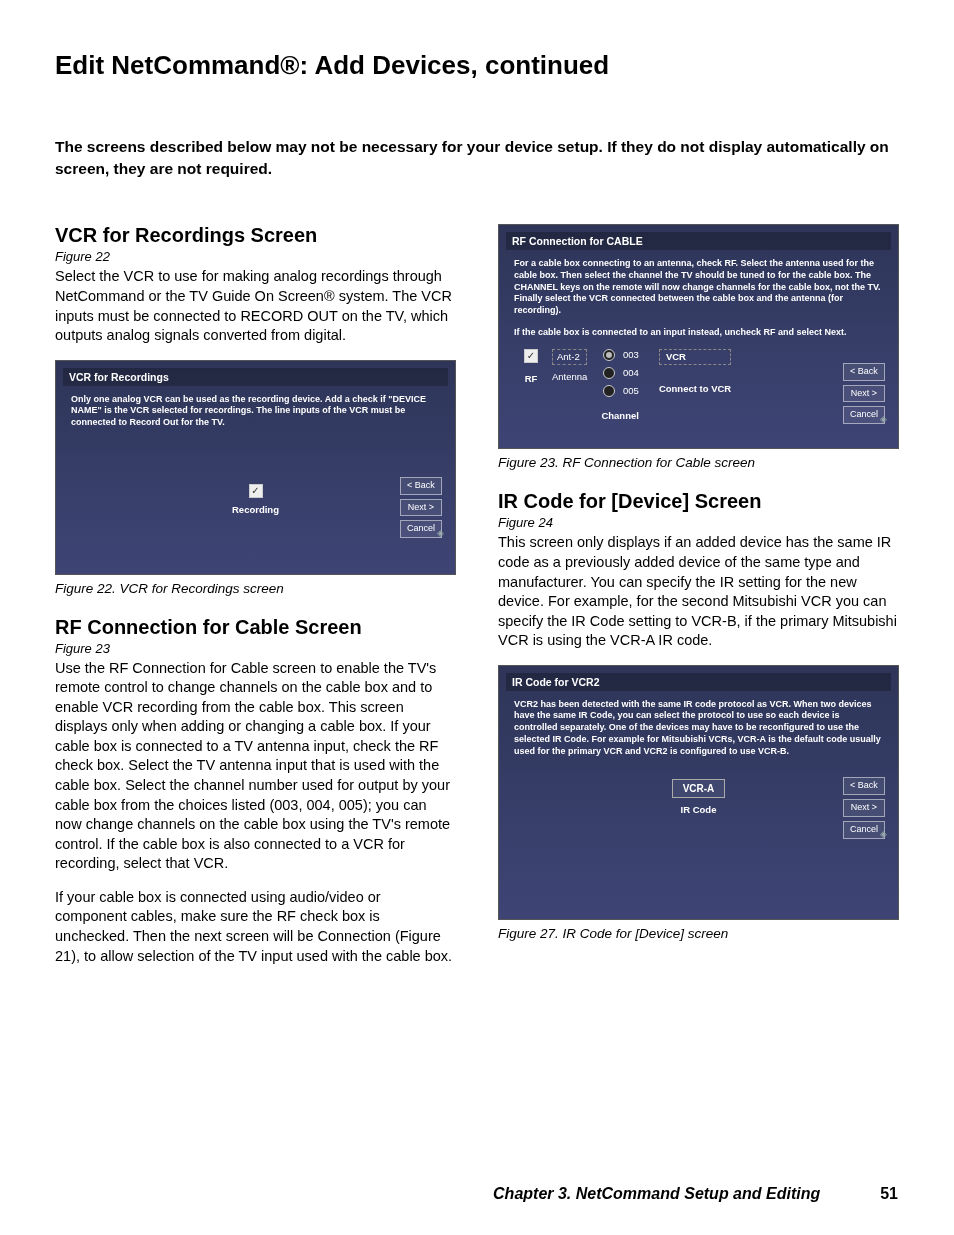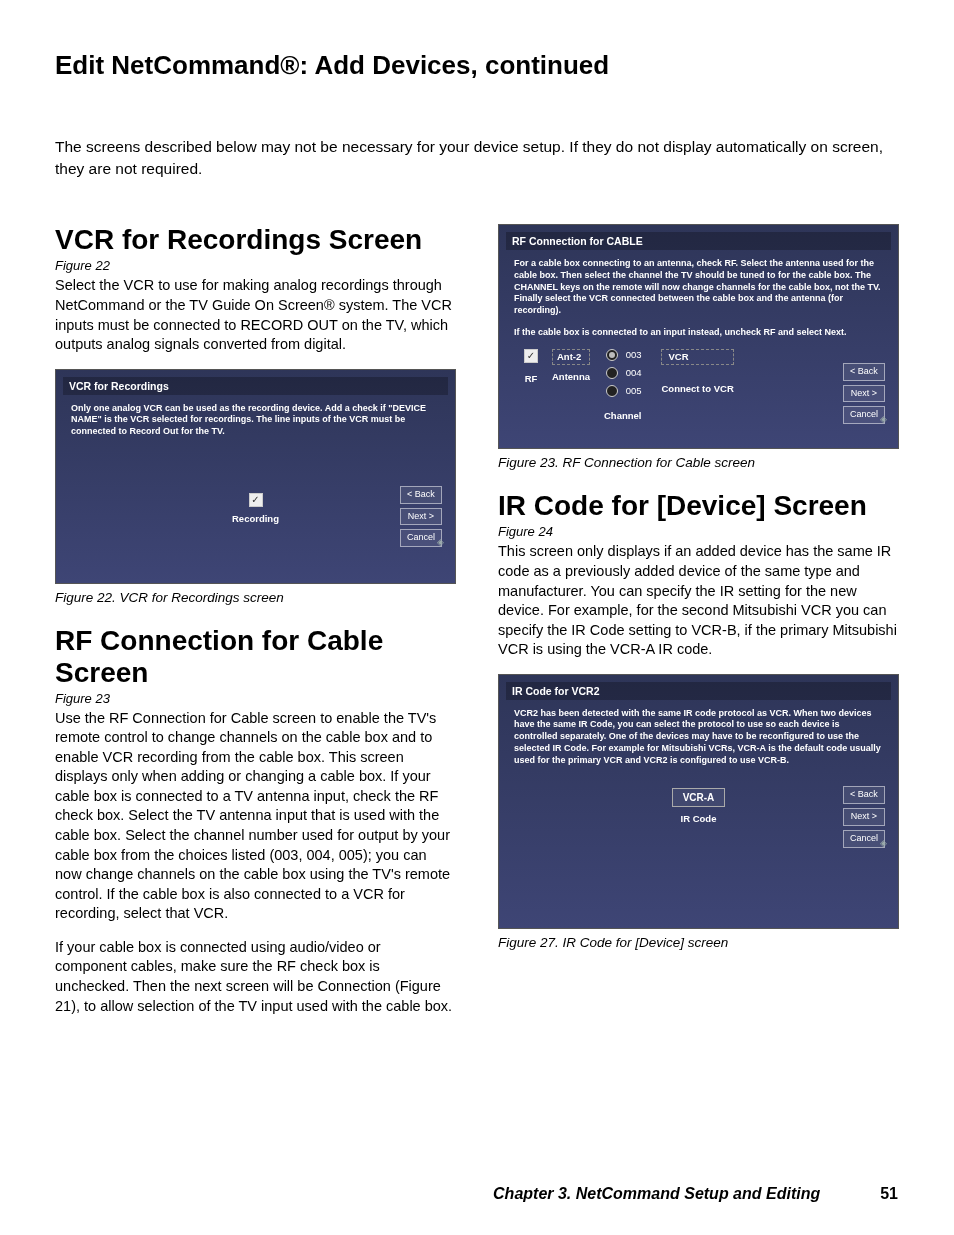--- a/index.html
+++ b/index.html
@@ -14,34 +14,34 @@
   .page {
     padding: 50px 55px 40px 55px;
   }
   h1 {
     font-size: 26px;
     font-weight: bold;
     margin-bottom: 55px;
   }
   .intro {
     font-size: 15.5px;
-    font-weight: normal;
+    font-weight: bold;
     line-height: 1.4;
     margin-bottom: 45px;
   }
   .columns {
     display: flex;
     gap: 42px;
   }
   .col {
     flex: 1;
     min-width: 0;
   }
   h2 {
-    font-size: 28px;
+    font-size: 20px;
     font-weight: bold;
     margin-bottom: 2px;
   }
   .figref {
     font-style: italic;
     font-size: 13px;
     margin-bottom: 3px;
   }
   p {
     font-size: 14.5px;
@@ -117,21 +117,21 @@
   
   .fig22 .center-area{
     display:flex; flex-direction:column; align-items:center;
     margin-top:55px; margin-bottom:20px;
   }
   .fig22 { min-height:215px; }
   .fig23 .opts{
     display:flex; gap:14px; align-items:flex-start; margin-top:6px;
   }
   .fig23 .leftopts{ display:flex; flex-direction:column; align-items:center; gap:4px; margin-left:10px;}
-  .fig23 .antcol{ display:flex; flex-direction:column; gap:6px; font-weight:bold;}
+  .fig23 .antcol{ display:flex; flex-direction:column; gap:6px; font-weight:normal;}
   .fig23 .chcol{ display:flex; flex-direction:column; gap:6px; align-items:flex-end;}
   .fig23 .chrow{ display:flex; gap:8px; align-items:center;}
   .fig23 .vcrcol{ display:flex; flex-direction:column; gap:18px; font-weight:bold; margin-left:6px;}
   .fig23 .vcrbox{ border:1px dashed #888; padding:1px 6px; font-weight:bold;}
   .fig23 { min-height: 225px; }
   .fig24 { min-height: 255px; }
   .fig24 .center-area{
     display:flex; flex-direction:column; align-items:center;
     margin-top:22px; margin-bottom:20px;
   }

